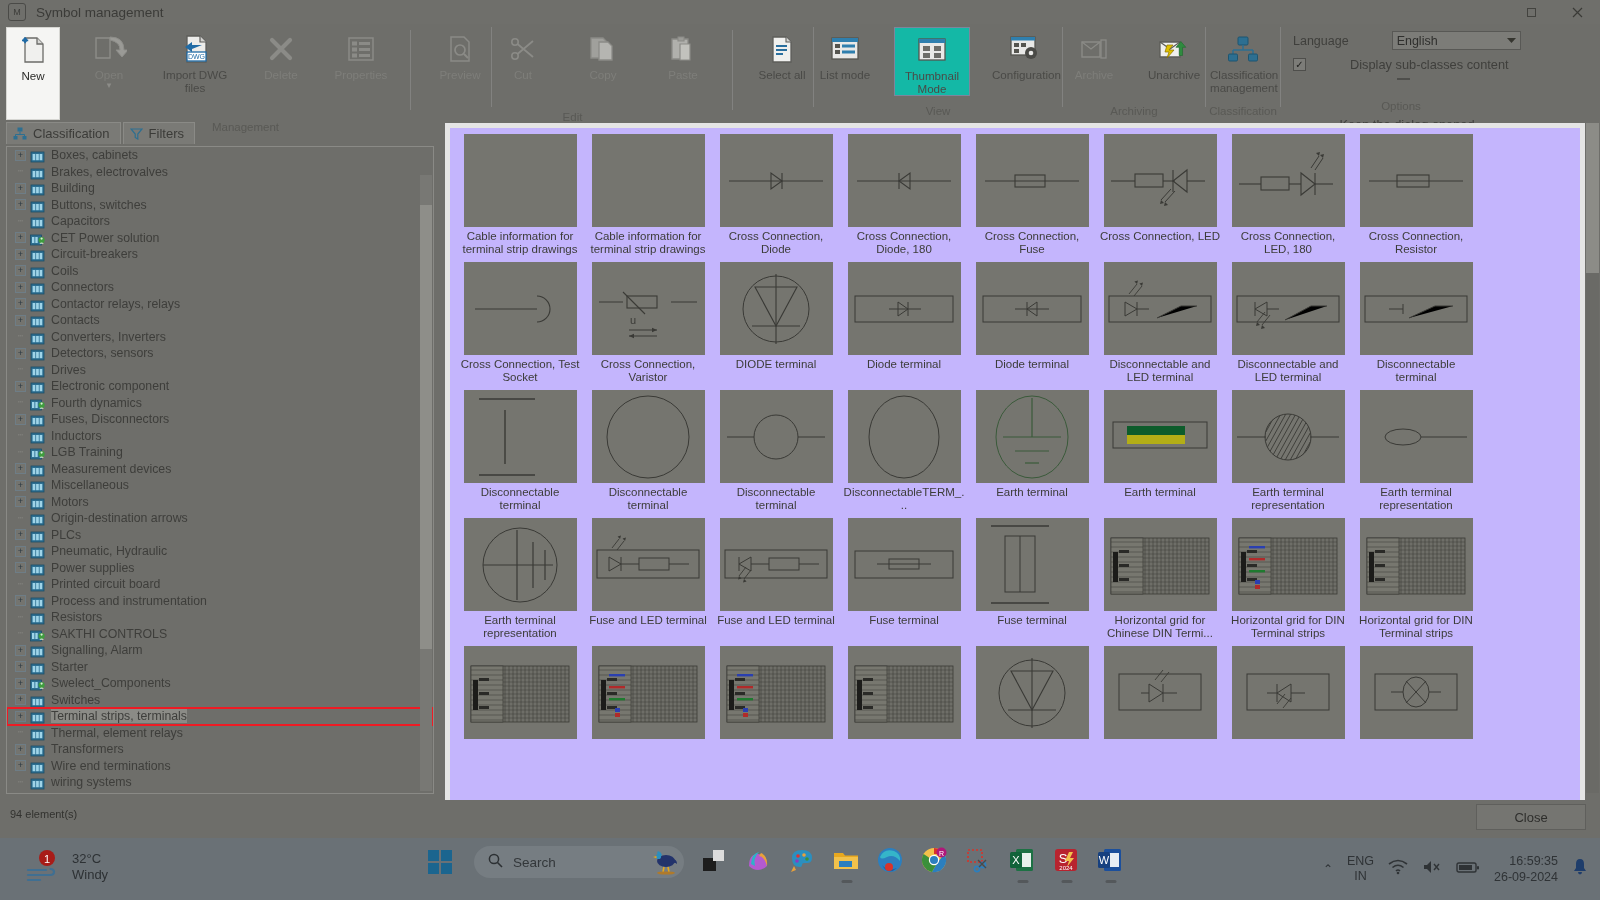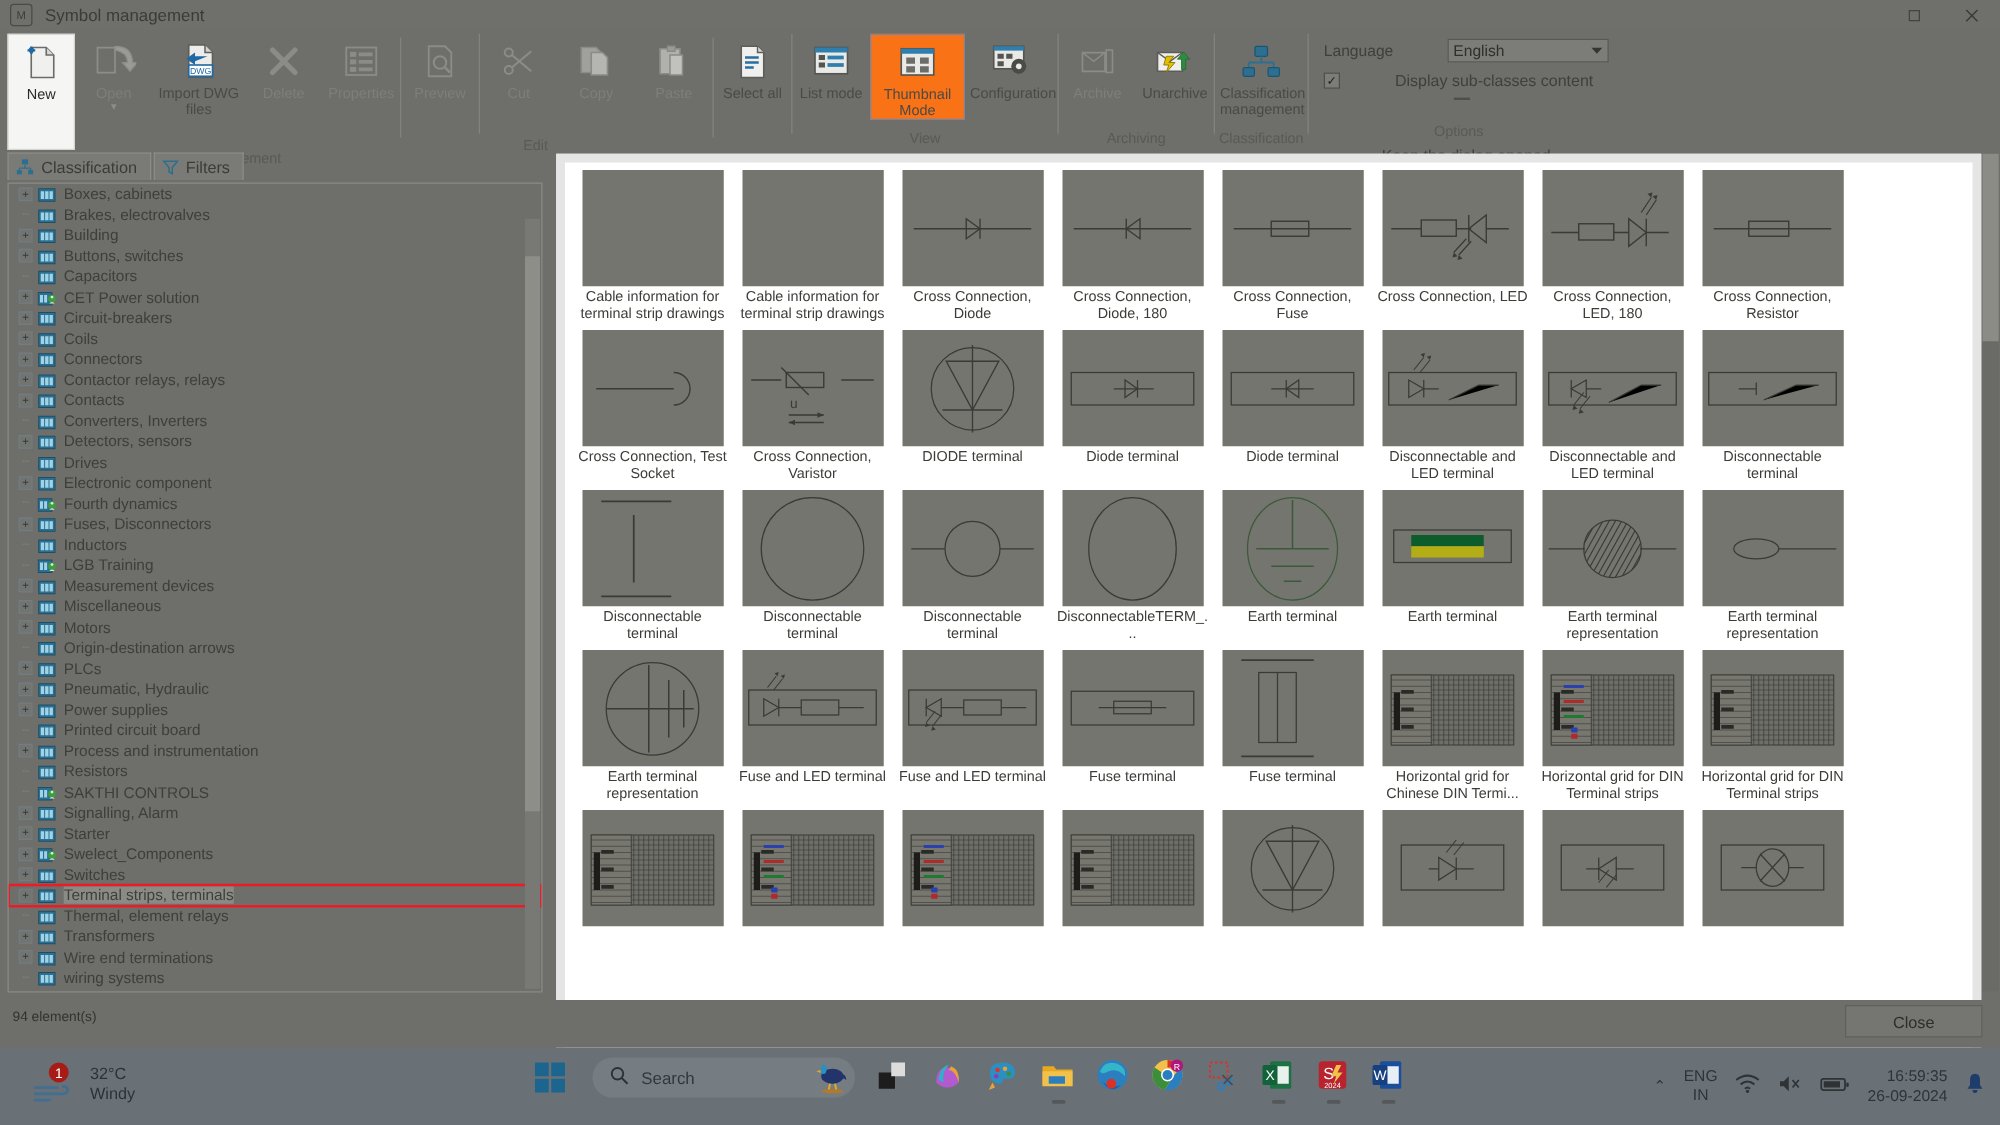--- a/index.html
+++ b/index.html
@@ -20,34 +20,34 @@
   .tb-title{margin-left:10px;font-size:13.5px;color:#3b3b38;}
   .tb-btns{margin-left:auto;display:flex;}
   .tb-btn{width:46px;height:24px;display:flex;align-items:center;justify-content:center;
           font-size:13px;color:#42423f;}
   .tb-btn.close{color:#3a3a37;}
 
   
   .ribbon{position:absolute;left:0;top:24px;width:1600px;height:96px;background:#6e6e6a;}
   .ribbon-inner{position:relative;height:96px;display:flex;align-items:flex-start;}
   .grp{display:flex;flex-direction:column;height:96px;position:relative;}
-  .grp-items{display:flex;align-items:flex-start;flex:1;padding-top:3px;}
+  .grp-items{display:flex;align-items:flex-start;flex:1;padding-top:3px;gap:18px;}
   .grp-label{height:16px;font-size:11.5px;color:#595955;text-align:center;line-height:14px;}
   .sep{width:1px;background:#828280;height:80px;margin-top:3px;align-self:flex-start;}
 
   .btn{width:auto;min-width:54px;padding:2px 4px 0;display:flex;flex-direction:column;
        align-items:center;justify-content:flex-start;cursor:default;}
   .btn .ic{height:40px;display:flex;align-items:center;justify-content:center;}
   .btn .lbl{font-size:11.6px;line-height:12.5px;color:#4a4a47;text-align:center;max-width:66px;}
   .btn.dim .lbl{color:#7e7e7a;}
   .btn.big{min-width:60px;}
   .btn.newbtn{background:#f5f5f3;border:1px solid #d6d6d2;width:52px;height:93px;
               margin-left:6px;box-sizing:border-box;}
   .btn.newbtn .lbl{color:#2b2b29;}
-  .btn.active{background:#f97316;border:1px solid #7d859c;box-sizing:border-box;}
+  .btn.active{background:#14b8a6;border:1px solid #7d859c;box-sizing:border-box;}
 
   
   .opts{display:flex;flex-direction:column;padding-top:6px;padding-left:12px;}
   .opt-row{display:flex;align-items:center;height:21px;gap:37px;}
   .opt-lbl{font-size:12.5px;color:#3f3f3c;margin-right:6px;}
   .combo{width:160px;height:19px;background:#7c7c78;border:1px solid #585855;
          display:flex;align-items:center;justify-content:space-between;padding:0 4px;box-sizing:border-box;}
   .combo span{font-size:12.5px;color:#2f2f2d;}
   .chk{width:13px;height:13px;border:1px solid #4e4e4b;background:#7c7c78;margin-right:7px;
        display:flex;align-items:center;justify-content:center;font-size:10px;color:#1e1e1c;box-sizing:border-box;}
@@ -72,21 +72,21 @@
   .tlabel{font-size:12.3px;color:#3e3e3b;white-space:nowrap;}
   .tnode.selected .tlabel{background:#8b8b86;}
   .tnode.highlight{outline:2px solid #ee1b24;outline-offset:-1px;}
 
   .scrollbar{position:absolute;right:1px;top:28px;width:12px;height:616px;background:#787874;}
   .sb-thumb{position:absolute;left:0;top:30px;width:12px;height:444px;background:#8e8e89;}
 
   
   .rightpane{position:absolute;left:442px;top:0;width:1158px;height:680px;}
   .gridbox{position:absolute;left:3px;top:3px;width:1140px;height:768px;
-           border:7px solid #e5e5e5;box-sizing:border-box;overflow:hidden;background:#ffffff;}
+           border:5px solid #e5e5e5;box-sizing:border-box;overflow:hidden;background:#c4b5fd;}
   .grid{display:flex;flex-wrap:wrap;padding:6px 0 0 6px;}
   .cell{width:122px;margin:0 3px 6px 3px;display:flex;flex-direction:column;align-items:center;}
   .thumb{width:113px;height:93px;background:#75756f;display:flex;align-items:center;justify-content:center;}
   .cap{width:122px;text-align:center;font-size:11.5px;line-height:13px;color:#3c3c39;margin-top:3px;
        word-wrap:break-word;}
   .vscroll{position:absolute;right:0;top:0;width:13px;height:670px;background:#6a6a66;}
   .vs-thumb{position:absolute;left:0;top:0;width:13px;height:150px;background:#8c8c87;}
 
   
   .footer{position:absolute;left:0;top:800px;width:1600px;height:38px;background:#6e6e6a;}

